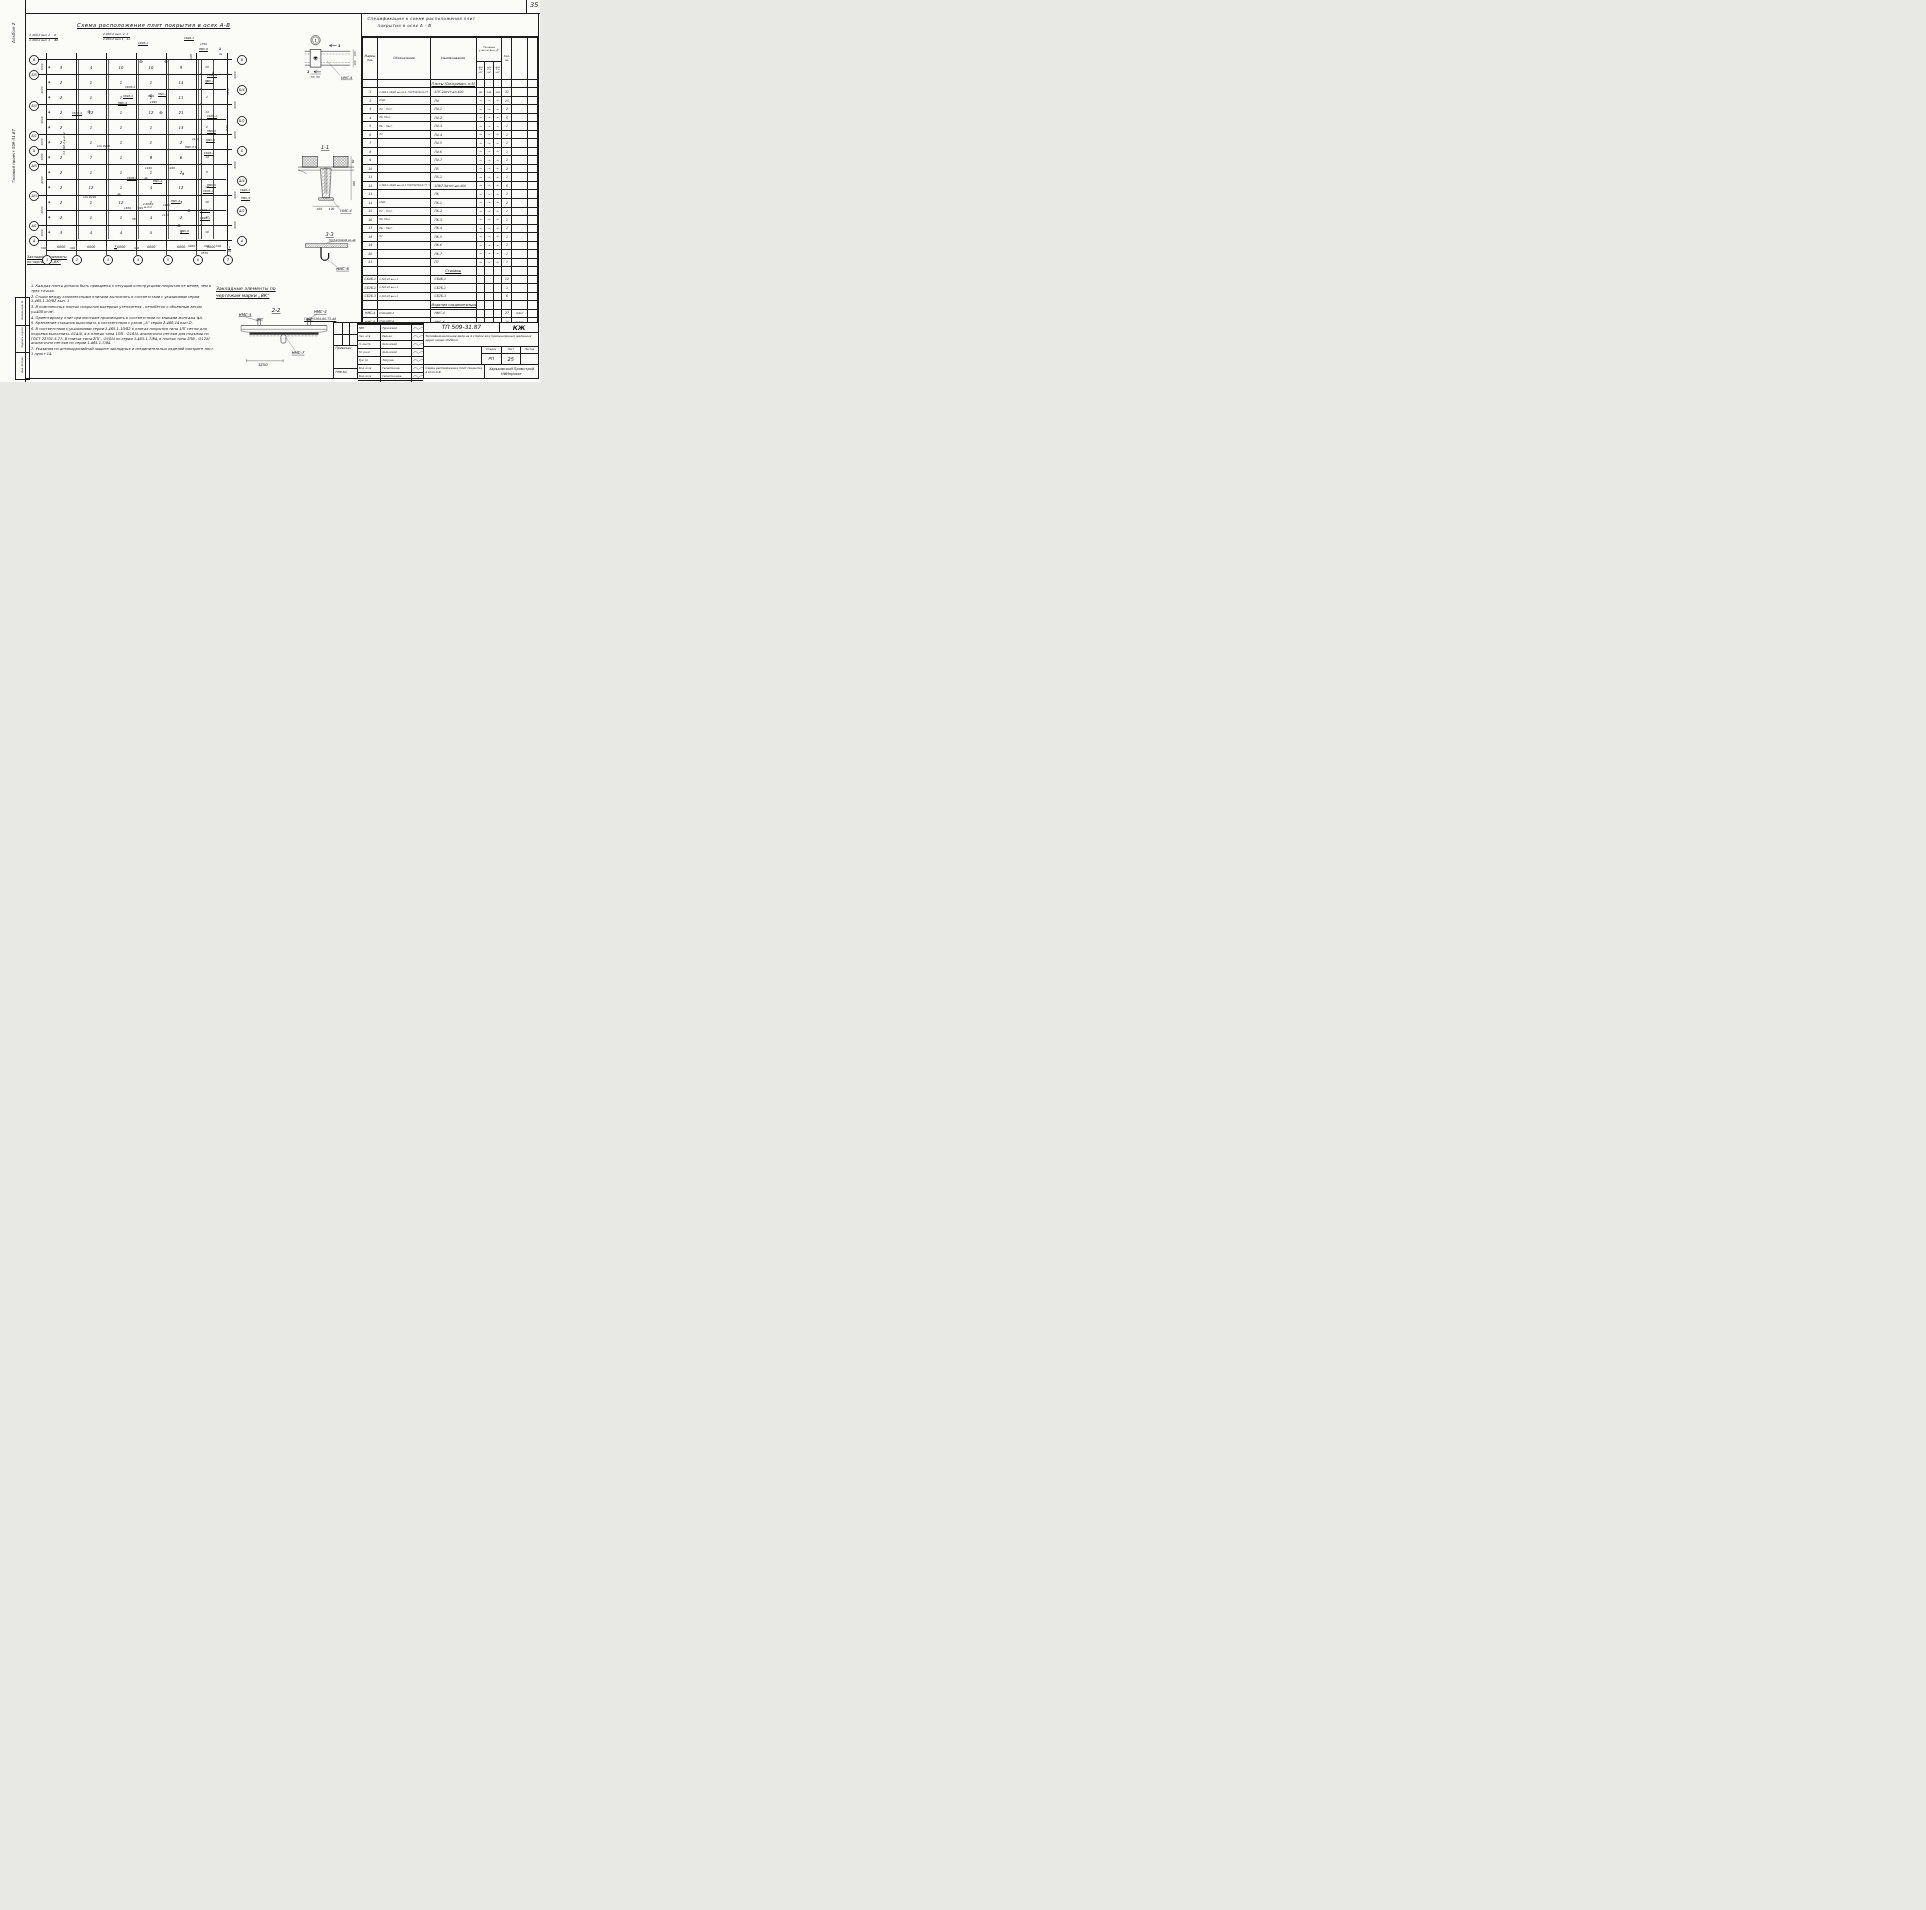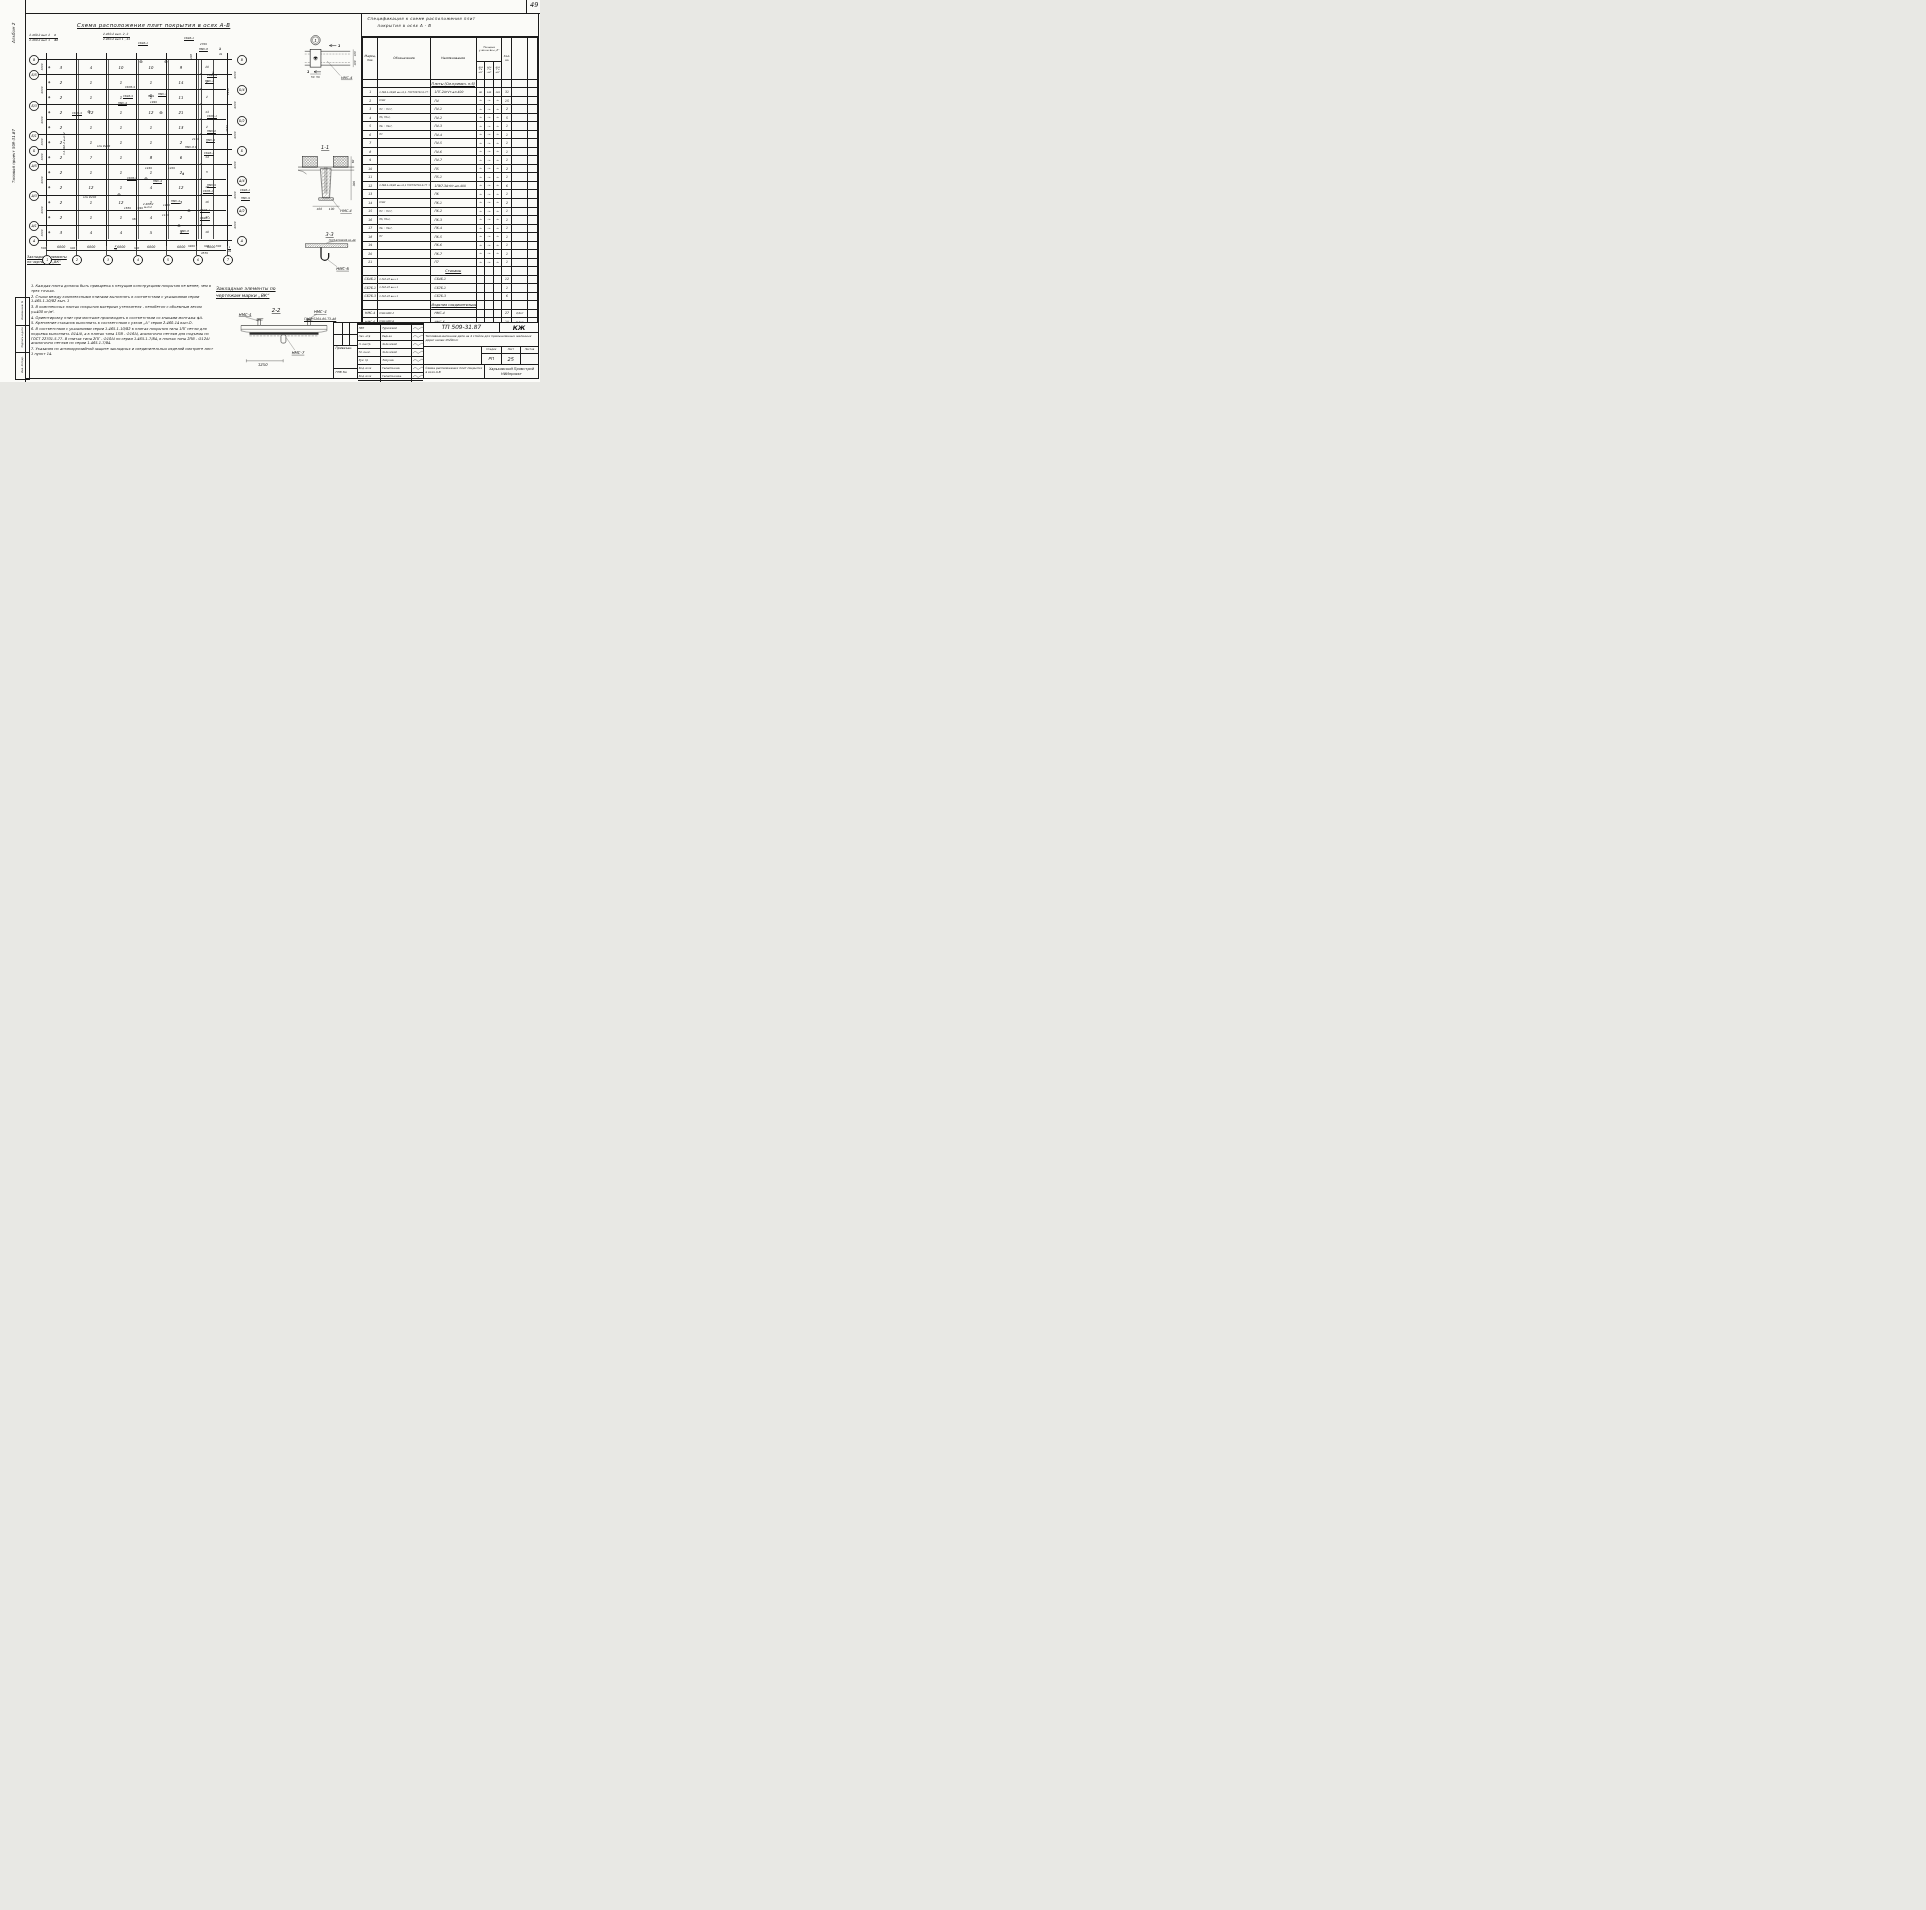--- a/index.html
+++ b/index.html
@@ -28,21 +28,21 @@
   table.spec .sec{text-decoration:underline;font-size:3.5px;}
   .rot{transform:rotate(-90deg);transform-origin:center;white-space:nowrap;}
   svg text{font-family:"DejaVu Sans",sans-serif;font-style:italic;fill:#161616;}
 </style>
 </head>
 <body>
 
 <div id="stage">
 
   <div class="abs" style="left:526px;top:0;width:14px;height:13px;border-left:0.8px solid #1c1c1c;border-bottom:0.8px solid #1c1c1c;">
-    <div class="it" style="font-size:6.5px;padding:0.8px 0 0 3.1px;">49</div>
+    <div class="it" style="font-size:6.5px;padding:0.8px 0 0 3.1px;">35</div>
   </div>
 
   <div class="abs" style="left:3.1px;top:0;width:22.3px;height:382px;border-right:0.8px solid #1c1c1c;">
     <div class="abs rot it" style="left:-3.1px;top:27px;width:27px;font-size:4.2px;">Альбом 2</div>
     <div class="abs rot it" style="left:-24px;top:146px;width:69px;font-size:3.9px;">Типовой проект  509-31.87</div>
     <div id="stampRows" class="abs" style="left:11.6px;top:297px;width:13px;height:81px;border:0.5px solid #1c1c1c;">
         <div style="position: absolute; left: 0px; top: 0px; width: 13px; height: 27px; border-bottom: 0.5px solid rgb(28, 28, 28);">
           <div class="rot it" style="position: absolute; left: -7px; top: 10.8px; width: 26px; font-size: 2.5px; text-align: center;">Взамен инв. N</div>
         </div>
         <div style="position: absolute; left: 0px; top: 27px; width: 13px; height: 27px; border-bottom: 0.5px solid rgb(28, 28, 28);">

